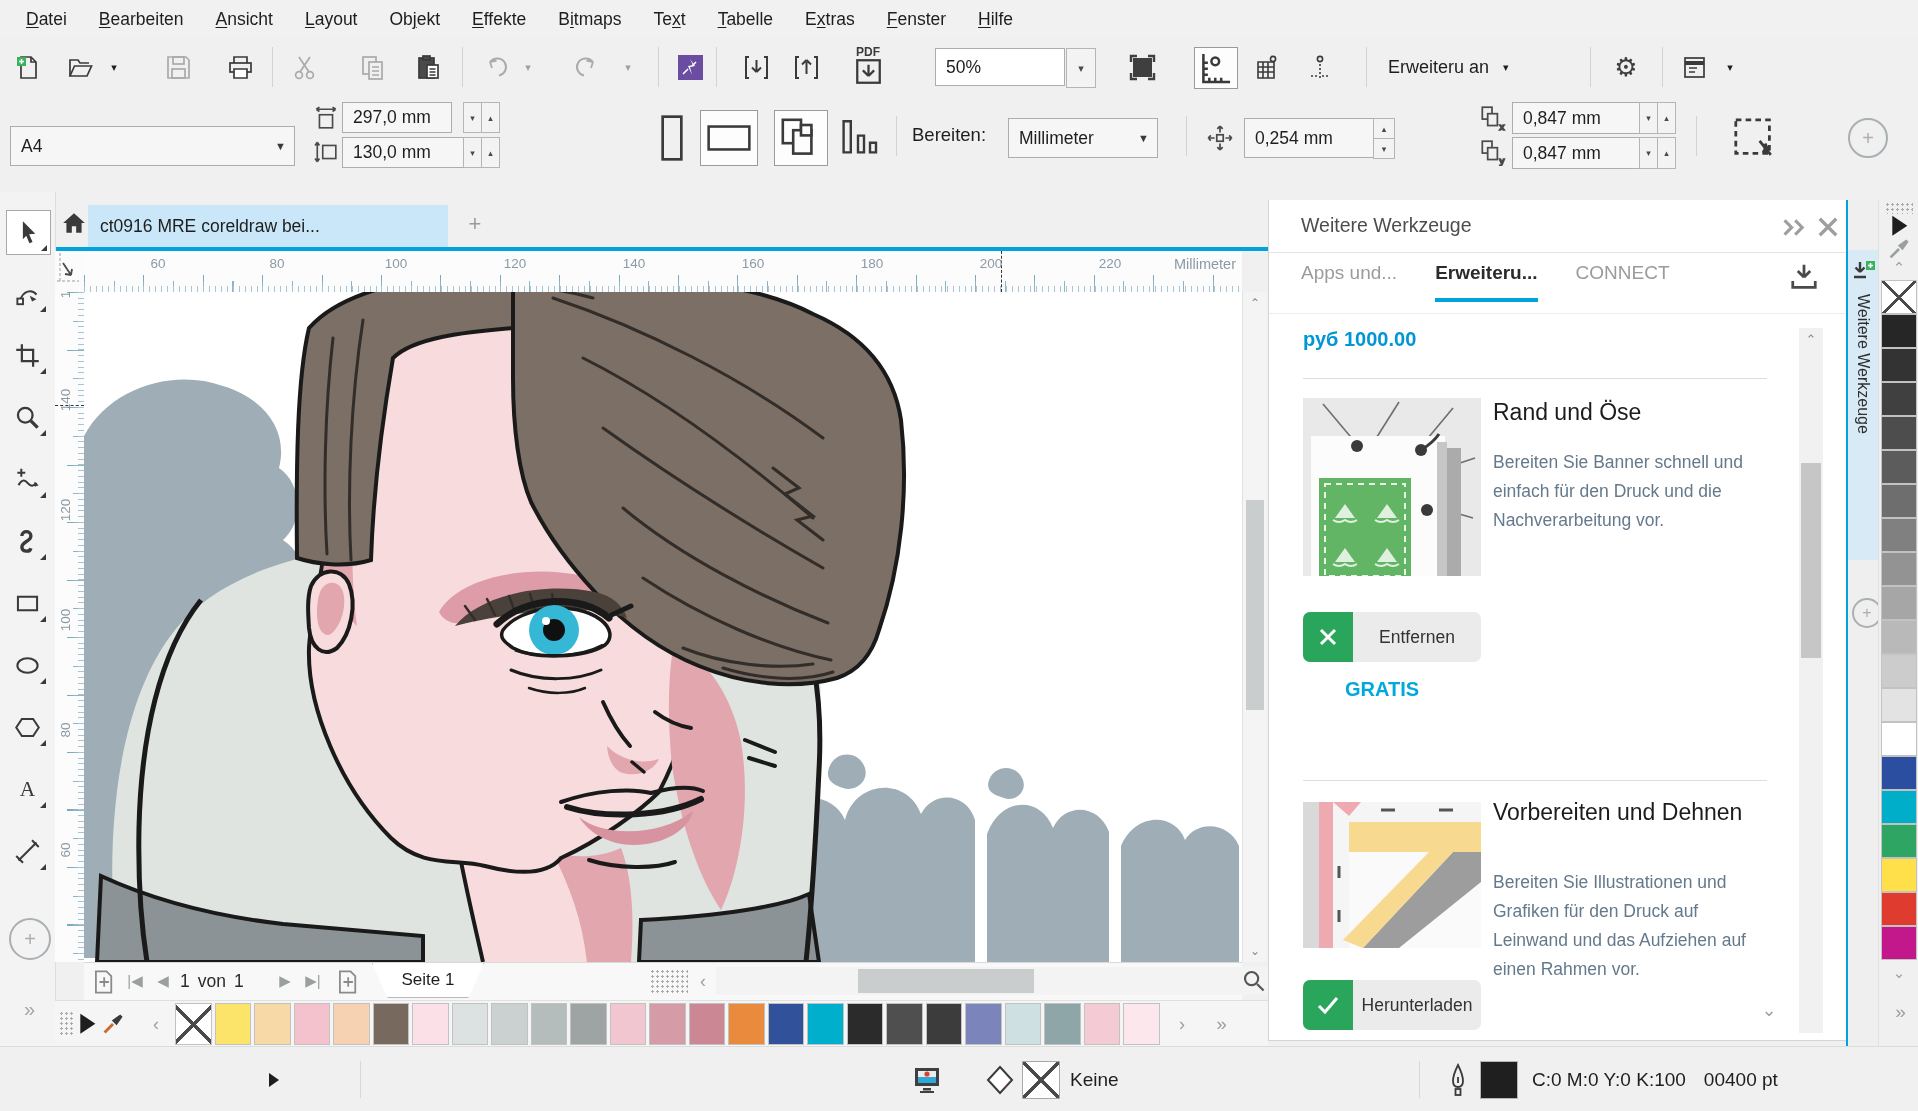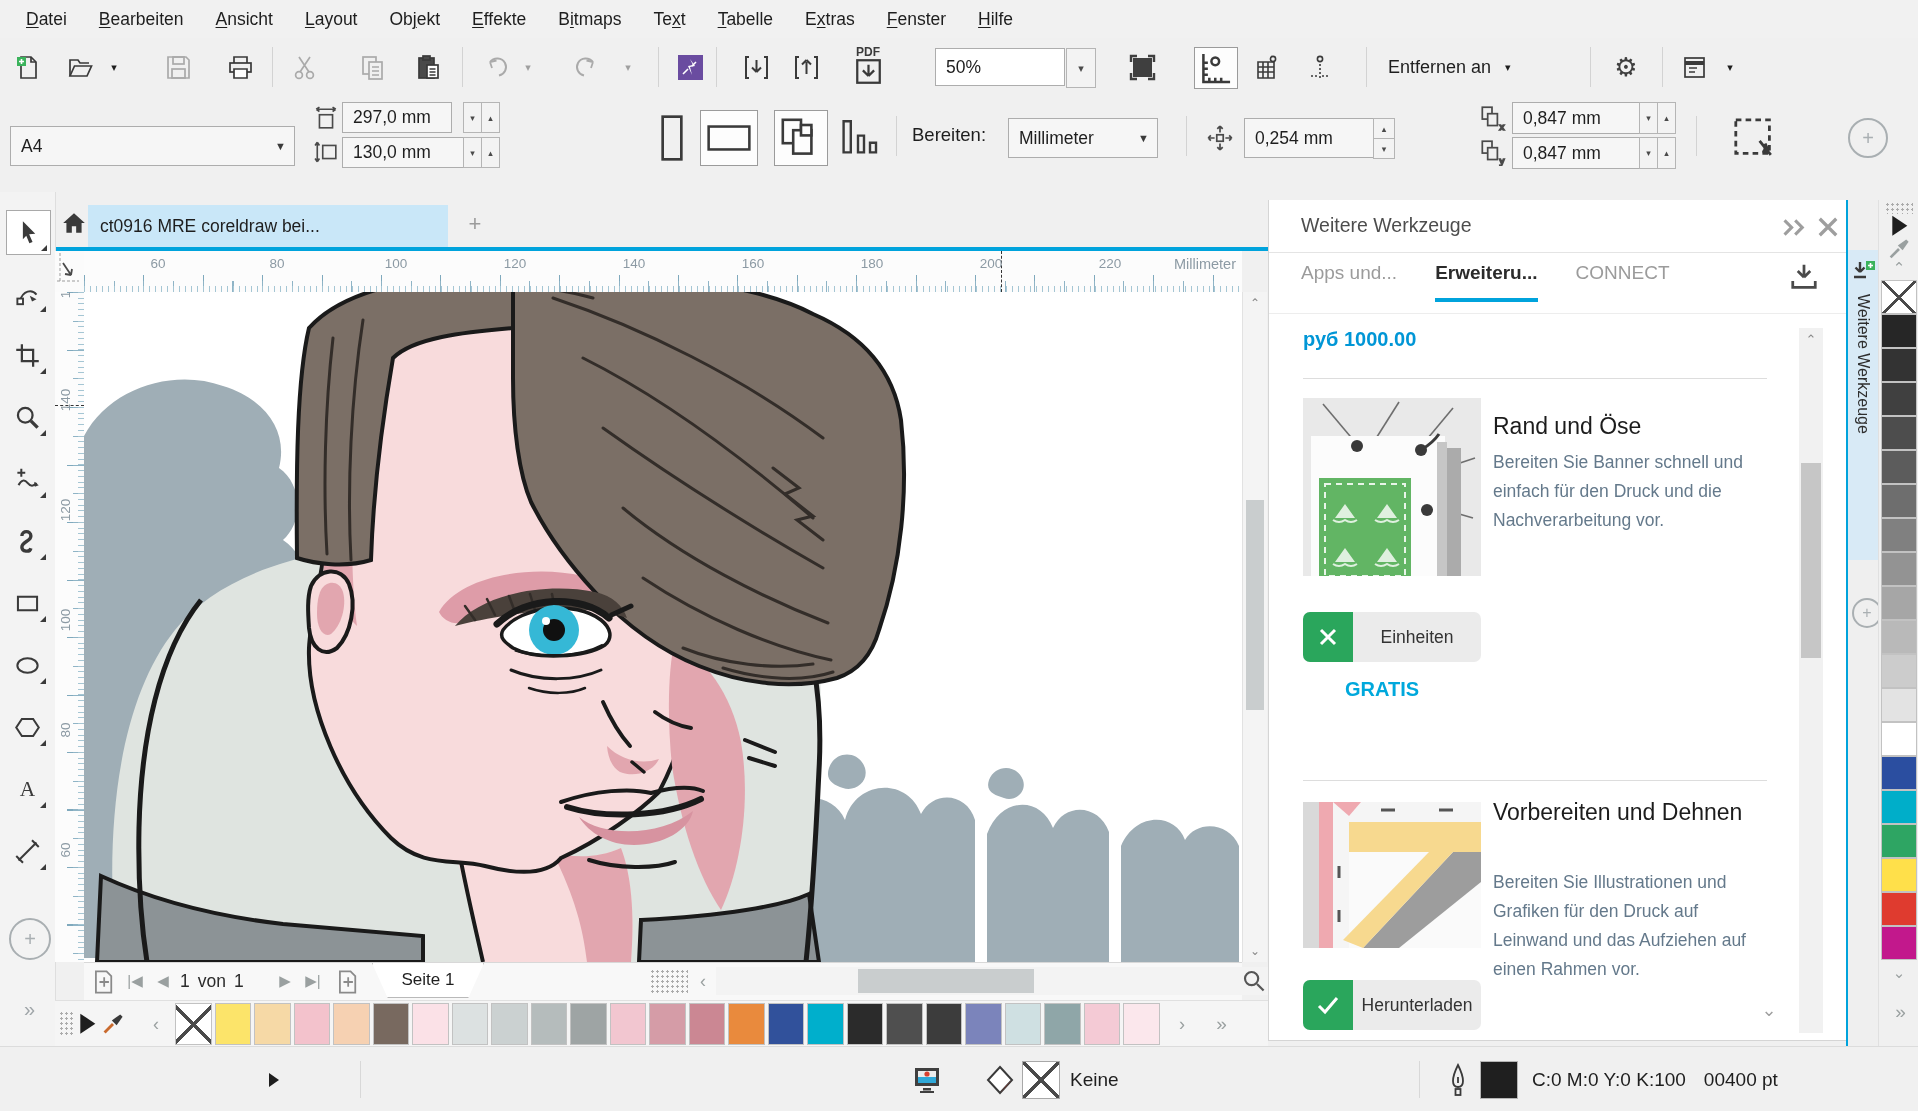--- a/index.html
+++ b/index.html
@@ -271,21 +271,21 @@
       </div>
     <div class="tb ic" style="left:1302px">
       <svg viewBox="0 0 27 27" fill="none" stroke="#3A3A3A" stroke-width="1.6">
           <path d="M13 10 v16" stroke-dasharray="2 2"></path>
           <circle cx="13" cy="5" r="2.6"></circle>
           <path d="M4 22 h7 M15 22 h8" stroke-dasharray="2 2"></path>
         </svg>
       </div>
     <div class="vsep" style="left:1366px"></div>
     <div class="st abs" style="left:1388px;top:0;height:58px;display:flex;align-items:center;font-size:18px">
-      <span>Entfernen an</span>
+      <span>Erweiteru an</span>
         <span style="margin-left:14px;font-size:11px">▾</span>
       </div>
     <div class="vsep" style="left:1590px"></div>
     <div class="tb ic" style="left:1608px;font-size:26px;color:#3F3F3F">⚙</div>
     <div class="vsep" style="left:1662px"></div>
     <div class="tb ic" style="left:1676px">
       <svg viewBox="0 0 27 27" fill="none" stroke="#3A3A3A" stroke-width="1.7">
           <rect x="4" y="4" width="19" height="19"></rect>
           <path d="M4 9 h19" stroke-width="4"></path>
           <path d="M8 14 h8 M8 18 h6"></path>
@@ -781,29 +781,29 @@
             <path d="M30 122 q6 4 12 0 q6 4 12 0" stroke="#DFF0DF" stroke-width="2" fill="none"></path>
             <path d="M30 166 q6 4 12 0 q6 4 12 0" stroke="#DFF0DF" stroke-width="2" fill="none"></path>
             <path d="M72 122 q6 4 12 0 q6 4 12 0" stroke="#DFF0DF" stroke-width="2" fill="none"></path>
             <path d="M72 166 q6 4 12 0 q6 4 12 0" stroke="#DFF0DF" stroke-width="2" fill="none"></path>
           </g>
         <circle cx="54" cy="48" r="6" fill="#3A3A3A"></circle>
           <circle cx="118" cy="52" r="6" fill="#3A3A3A"></circle>
           <circle cx="124" cy="112" r="6" fill="#3A3A3A"></circle>
         <path d="M118 52 C128 46 132 42 136 36" stroke="#3A3A3A" stroke-width="3" fill="none"></path>
         </svg></div>
-    <div class="dk-item-title" style="left:224px;top:210px">Rand und Öse</div>
+    <div class="dk-item-title" style="left:224px;top:196px">Rand und Öse</div>
     <div class="dk-desc" style="left:224px;top:248px">Bereiten Sie Banner schnell und einfach für den Druck und die Nachverarbeitung vor.</div>
     <div class="dk-btn" style="left:34px;top:412px">
       <div class="gsq">
         <svg width="22" height="22" viewBox="0 0 22 22" fill="none" stroke="#FFF" stroke-width="3">
             <path d="M4 4 L18 18 M18 4 L4 18"></path>
           </svg>
         </div>
-      <div class="lbl">Einheiten</div>
+      <div class="lbl">Entfernen</div>
       </div>
     <div class="gratis" style="left:76px;top:478px">GRATIS</div>
     <div class="dk-hr" style="top:580px"></div>
 
     <div class="thumbbox" style="left:34px;top:602px;height:146px">
       <svg width="178" height="146" viewBox="0 0 178 146">
           <rect width="178" height="146" fill="#D9D9D9"></rect>
         <rect x="16" y="0" width="14" height="146" fill="#EFA9B0"></rect>
         <rect x="30" y="0" width="148" height="146" fill="#FAFAFA"></rect>
         <path d="M30 0 L178 0 L178 20 L46 20 L46 146 L30 146 Z" fill="#F5F5F5"></path>

